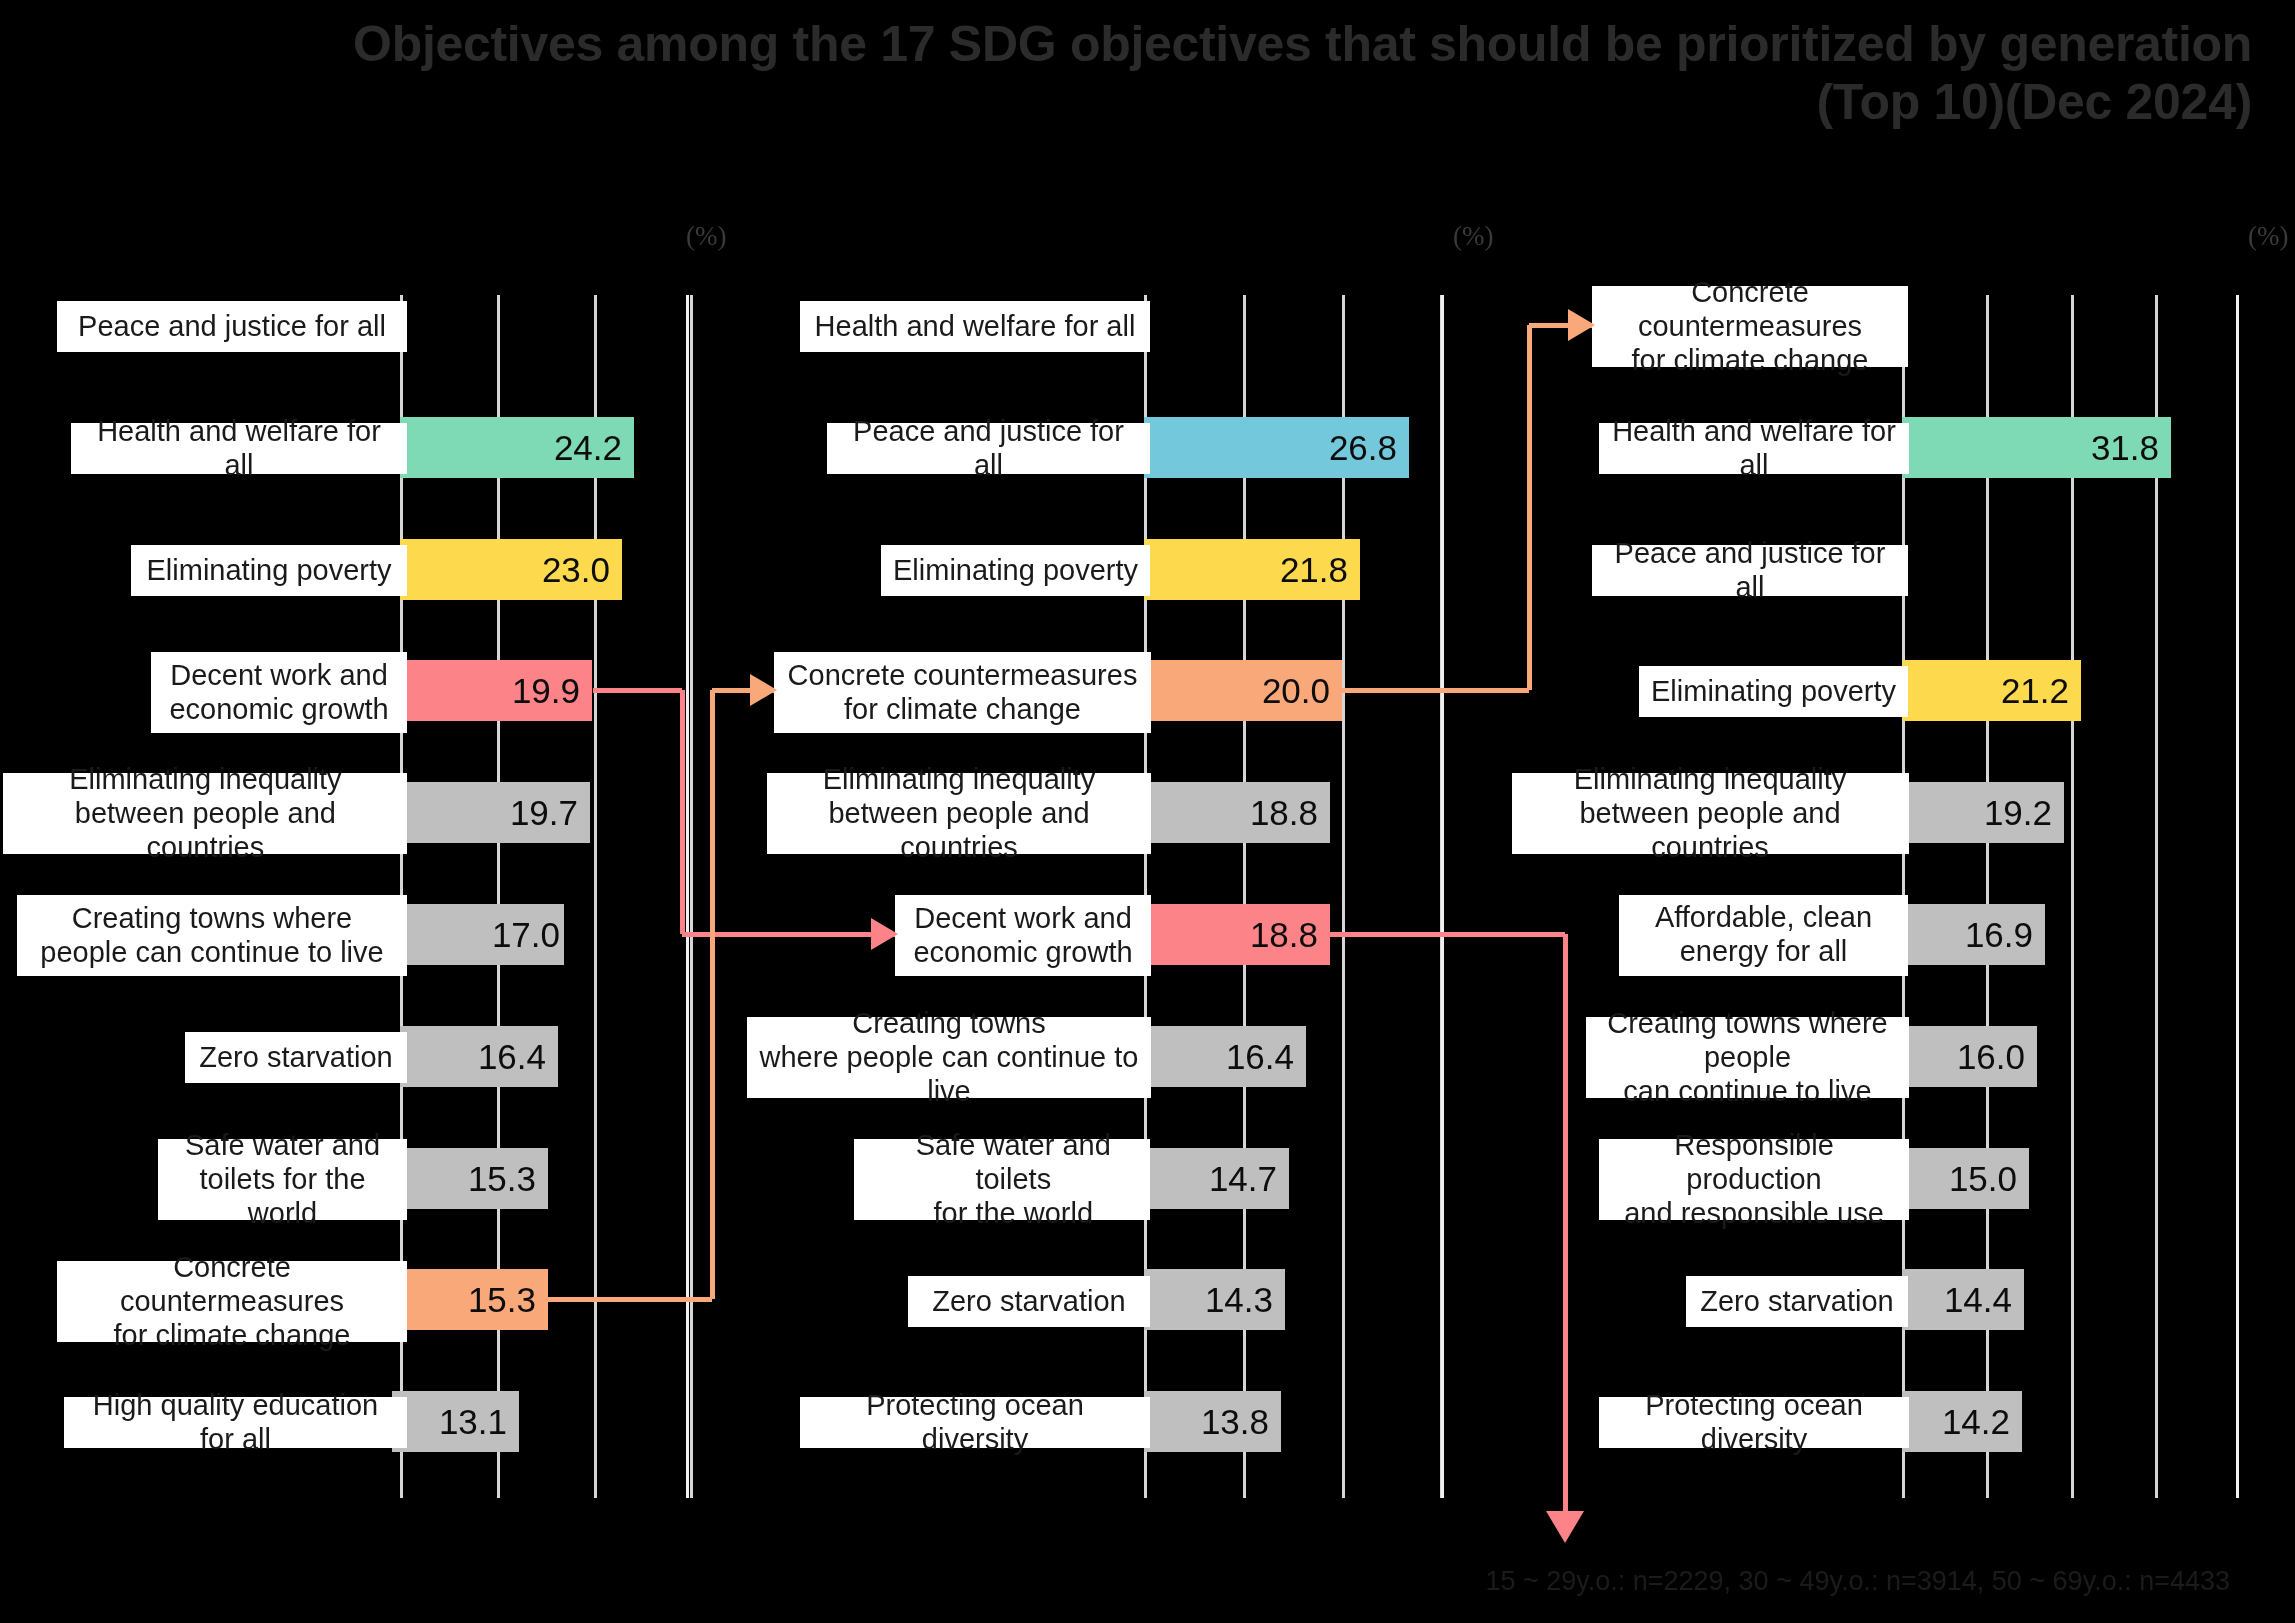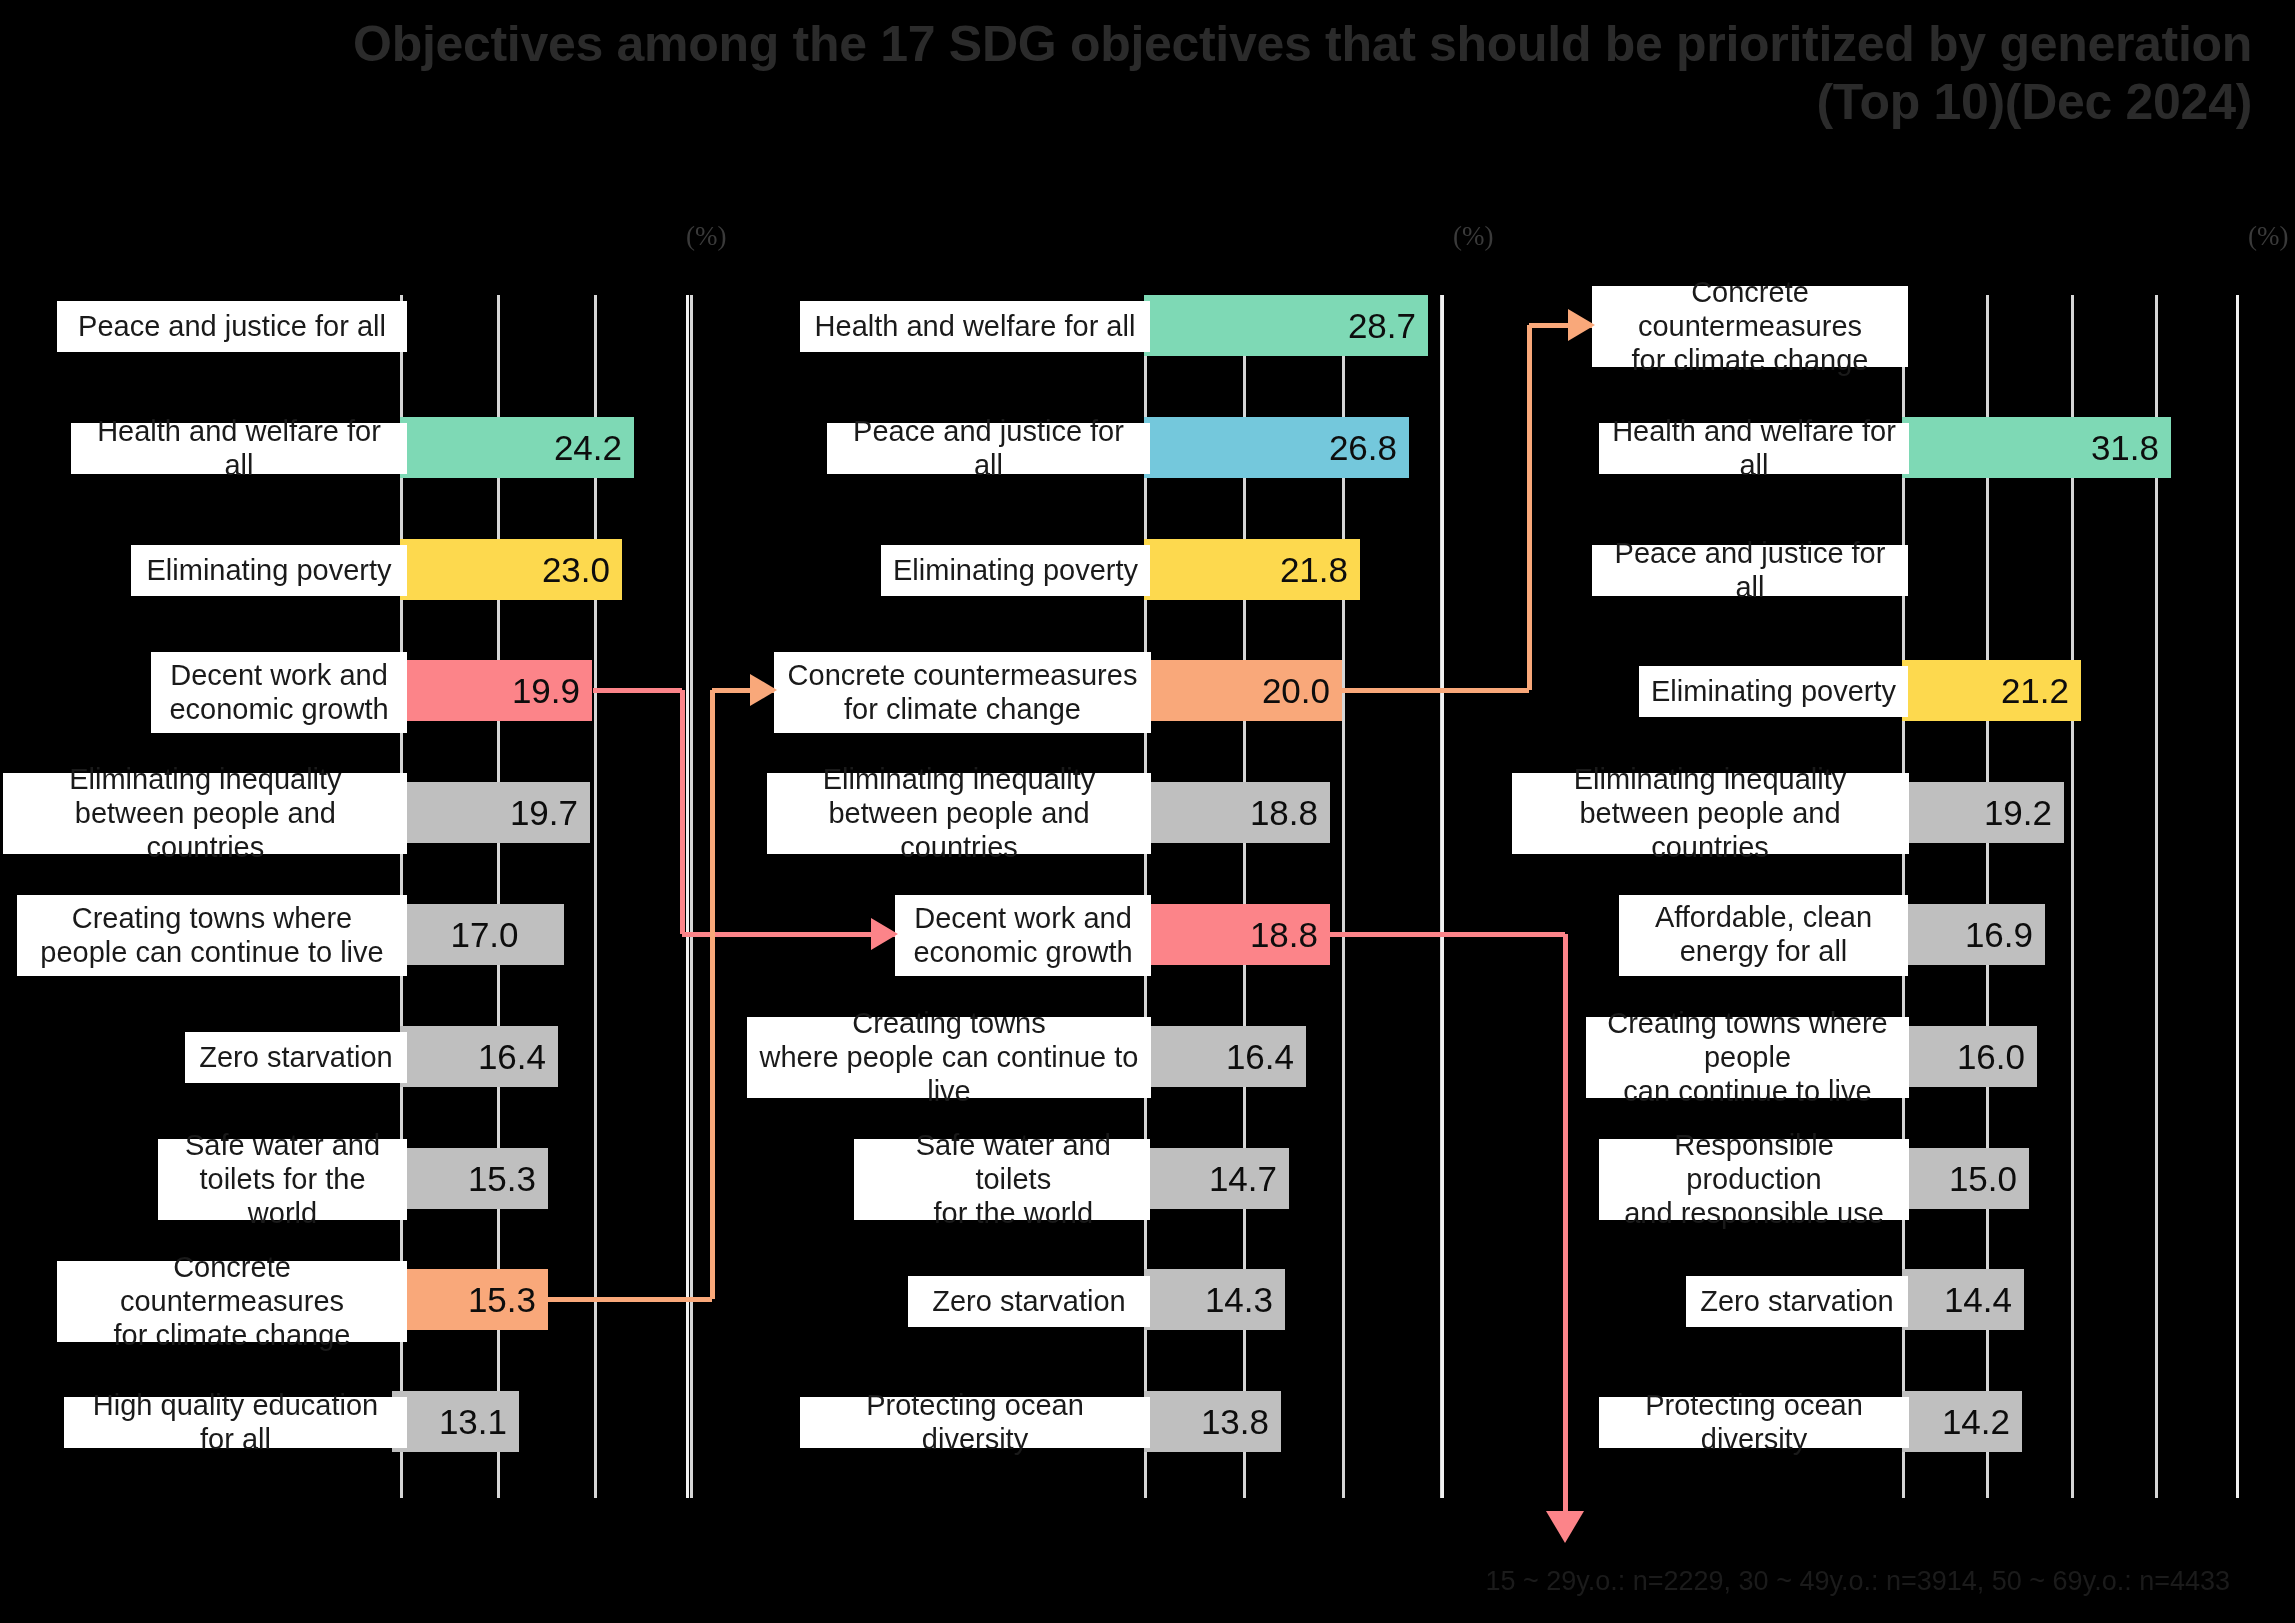--- a/index.html
+++ b/index.html
@@ -102,21 +102,21 @@
       <div class="lab" style="width: 256px; left: 151px; top: 357px; height: 81px; display: flex; align-items: center; justify-content: center;"><span style="white-space: pre-line; width: 100%; display: block;">Decent work and
 economic growth</span></div>
       <div class="row" style="left: 400px; top: 487px; width: 190px;">
         <div class="bar" style="width: 190px; background: rgb(191, 191, 191);"></div>
         <div class="val" style="right: 12px; width: 135px;">19.7</div>
       </div>
       <div class="lab" style="width: 404px; left: 3.4px; top: 478px; height: 81px; display: flex; align-items: center; justify-content: center;"><span style="white-space: pre-line; width: 100%; display: block;">Eliminating inequality
 between people and countries</span></div>
       <div class="row" style="left: 400px; top: 609px; width: 164px;">
         <div class="bar" style="width: 164px; background: rgb(191, 191, 191);"></div>
-        <div class="val" style="right: 12px; width: 135px; text-align: center;">17.0</div>
+        <div class="val" style="right: 4px; width: 135px;">17.0</div>
       </div>
       <div class="lab" style="width: 390px; left: 17px; top: 600px; height: 81px; display: flex; align-items: center; justify-content: center;"><span style="white-space: pre-line; width: 100%; display: block;">Creating towns where
 people can continue to live</span></div>
       <div class="row" style="left: 400px; top: 731px; width: 158px;">
         <div class="bar" style="width: 158px; background: rgb(191, 191, 191);"></div>
         <div class="val" style="right: 12px; width: 135px;">16.4</div>
       </div>
       <div class="lab" style="width: 222px; left: 185px; top: 737px; height: 51px; display: flex; align-items: center; justify-content: center;"><span style="white-space: pre-line; width: 100%; display: block;">Zero starvation</span></div>
       <div class="row" style="left: 400px; top: 853px; width: 148px;">
         <div class="bar" style="width: 148px; background: rgb(191, 191, 191);"></div>
@@ -139,24 +139,20 @@
 </div>
 
 <div class="panel" id="panel1">
   <div class="pct" style="left:740px;top:221px;">(%)</div>
   <div class="plot" id="plot1" style="left:0;width:781px;">
       <div class="axisline" style="left: 431px;"></div>
       <div class="axisline" style="left: 530px;"></div>
       <div class="axisline" style="left: 629px;"></div>
       <div class="axisline" style="left: 727px;"></div>
       <div class="axisline outer" style="left: 728px;"></div>
-      <div class="row" style="left: 431px; top: 0px; width: 284px;">
-        <div class="bar" style="width: 284px; background: rgb(126, 217, 181);"></div>
-        <div class="val" style="right: 12px; width: 135px;">28.7</div>
-      </div>
       <div class="lab" style="width: 350px; left: 87px; top: 6px; height: 51px; display: flex; align-items: center; justify-content: center;"><span style="white-space: pre-line; width: 100%; display: block;">Health and welfare for all</span></div>
       <div class="row" style="left: 431px; top: 122px; width: 265px;">
         <div class="bar" style="width: 265px; background: rgb(116, 200, 220);"></div>
         <div class="val" style="right: 12px; width: 135px;">26.8</div>
       </div>
       <div class="lab" style="width: 323px; left: 114px; top: 128px; height: 51px; display: flex; align-items: center; justify-content: center;"><span style="white-space: pre-line; width: 100%; display: block;">Peace and justice for all</span></div>
       <div class="row" style="left: 431px; top: 244px; width: 216px;">
         <div class="bar" style="width: 216px; background: rgb(253, 217, 78);"></div>
         <div class="val" style="right: 12px; width: 135px;">21.8</div>
       </div>

